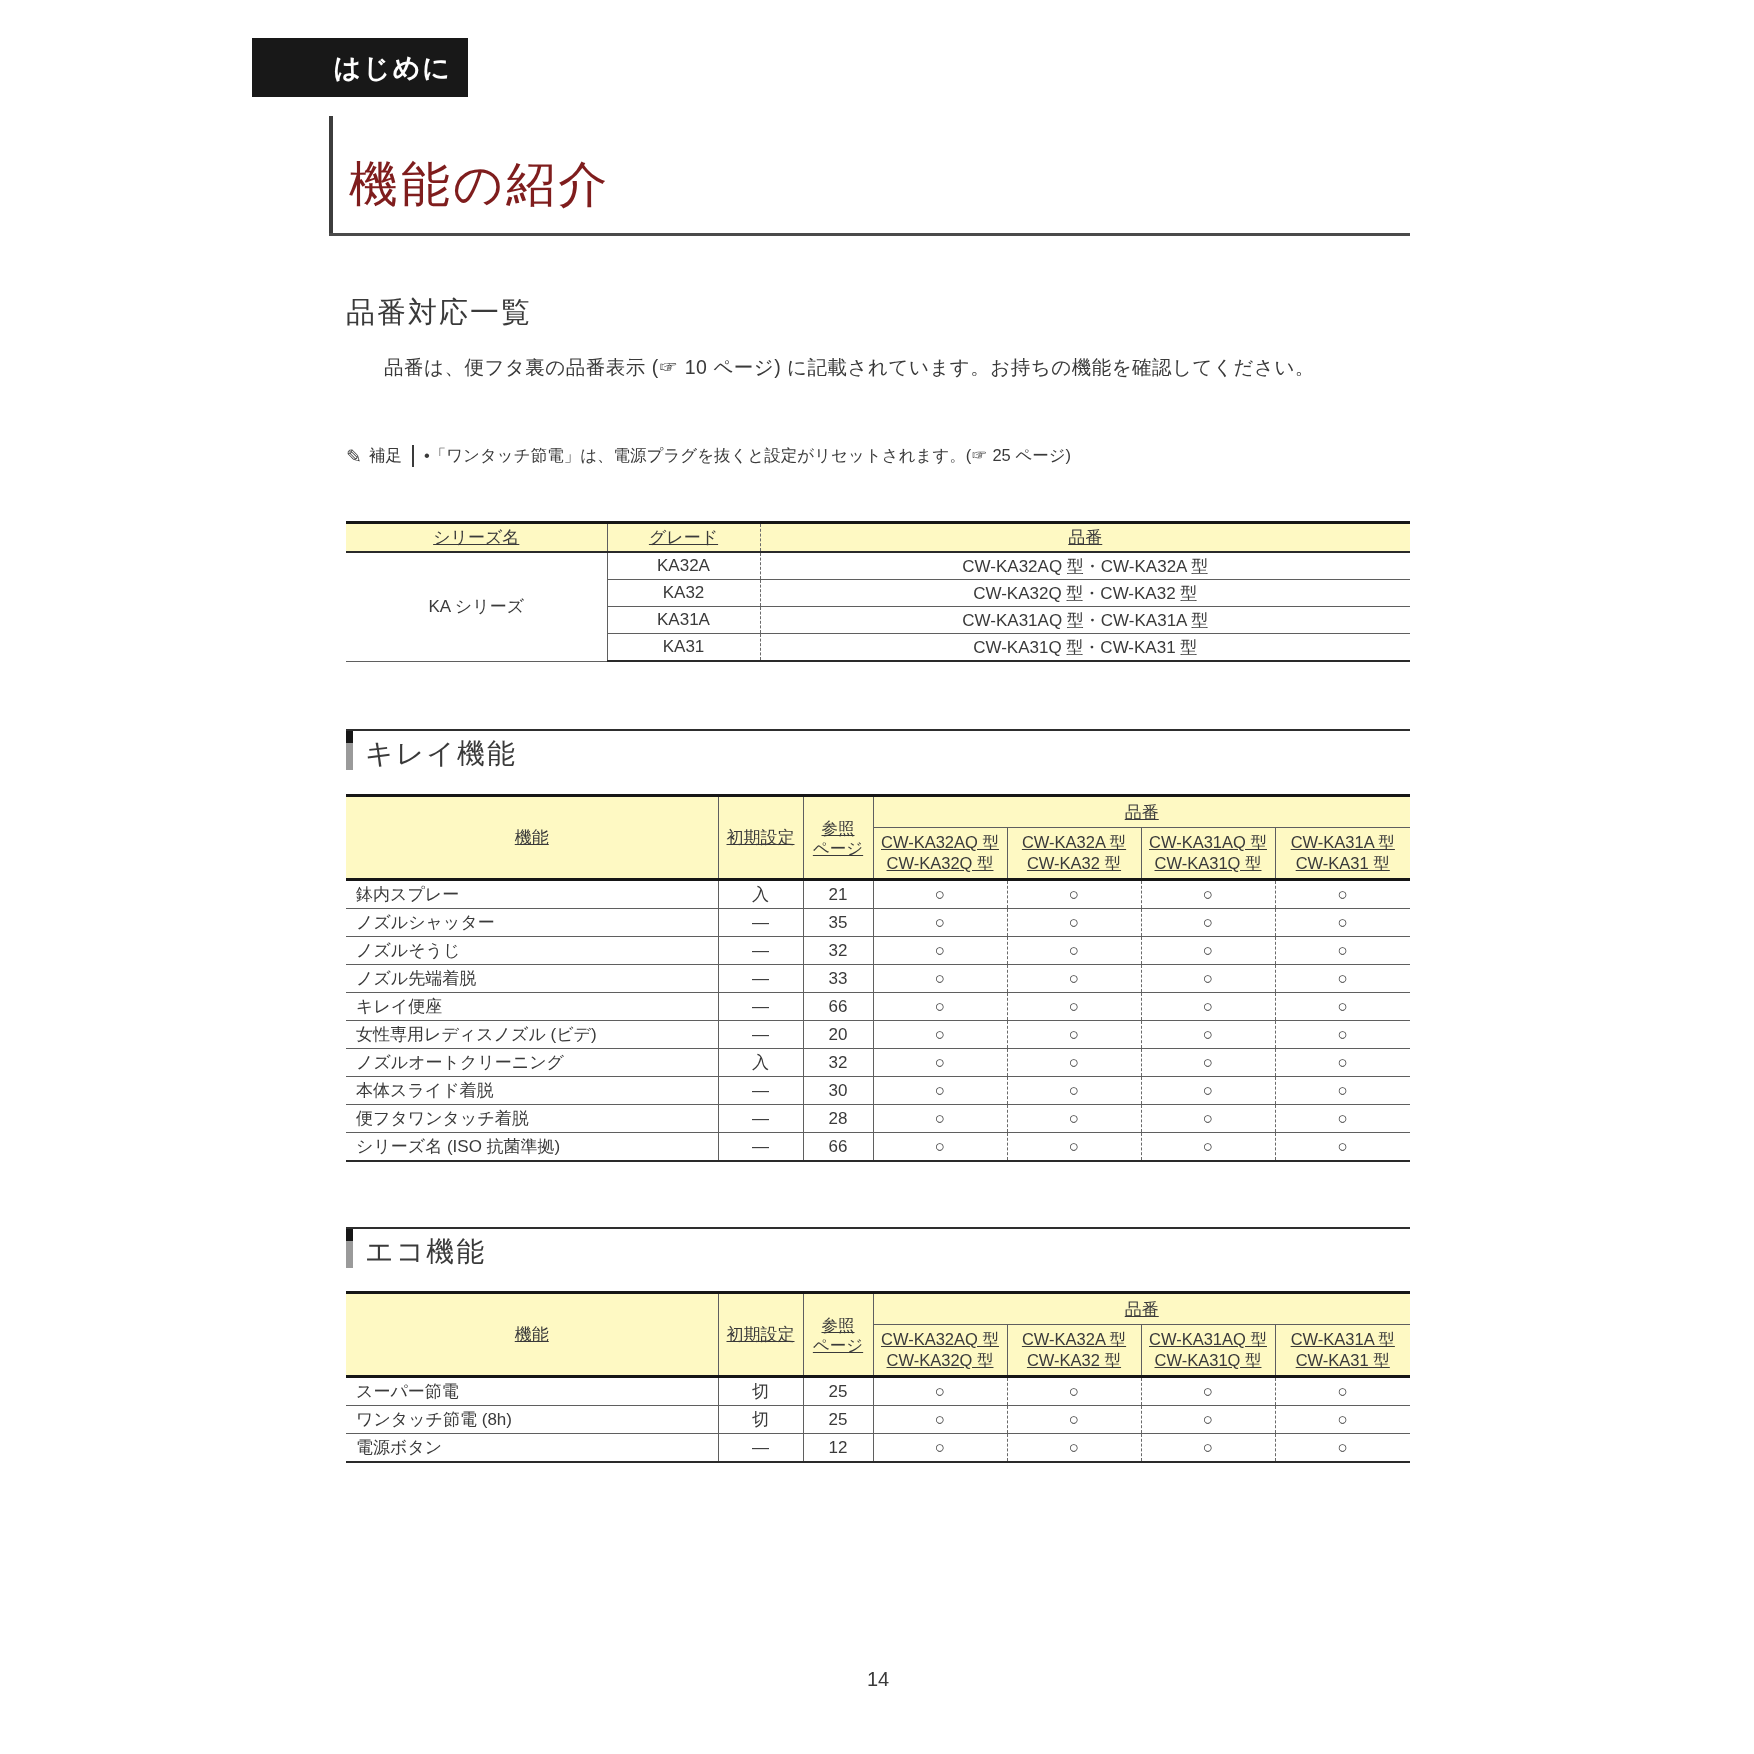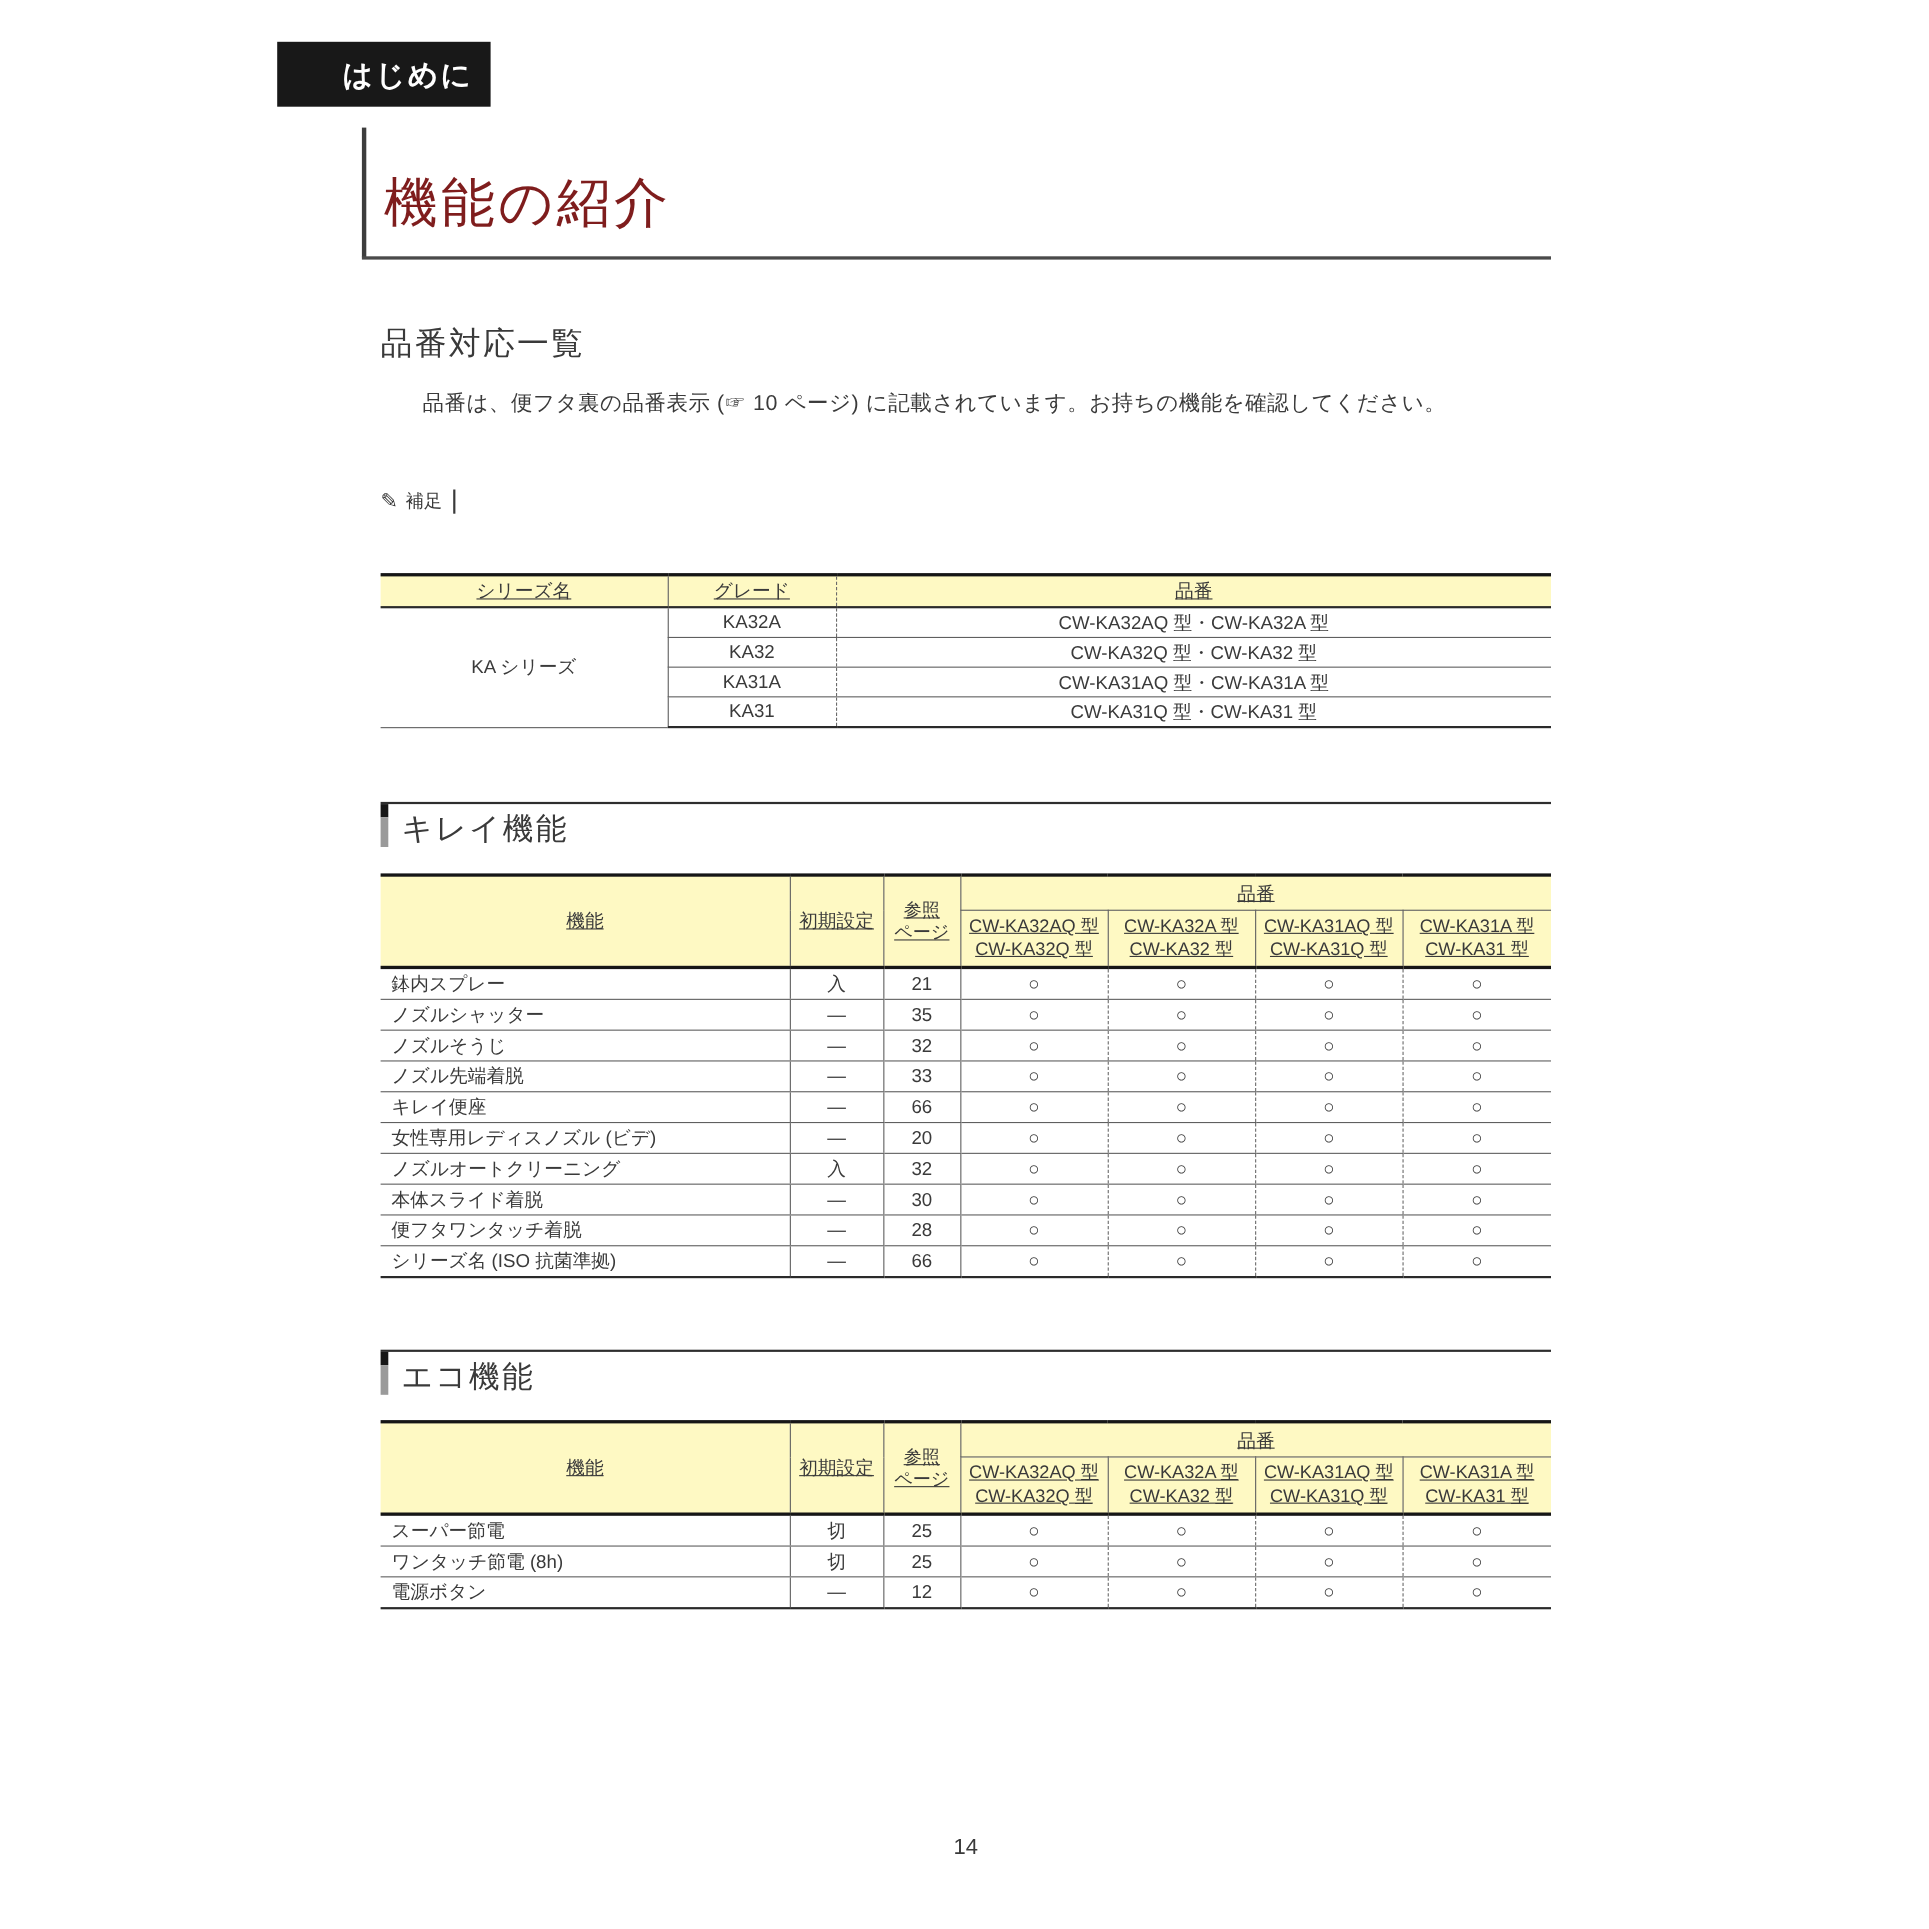--- a/index.html
+++ b/index.html
@@ -8,21 +8,21 @@
     background: #ffffff;
     font-family: "Liberation Sans", sans-serif;
     color: #3a3a3a;
     overflow: hidden;
     position: relative;
   }
   .abs { position: absolute; }
 
   
   .header-tab {
-    left: 252px; top: 38px; width: 194px; height: 59px;
+    left: 252px; top: 38px; width: 216px; height: 59px;
     background: #181818; color: #ffffff;
     display: flex; align-items: center; justify-content: flex-end;
     padding-right: 16px; box-sizing: border-box;
     font-size: 27px; font-weight: bold; letter-spacing: 2px;
   }
 
   
   .title-vline { left: 329px; top: 116px; width: 4px; height: 118px; background: #3d3d3d; }
   .page-title { left: 349px; top: 152px; font-size: 49px; letter-spacing: 3px; color: #7f1d1d; }
   .title-rule { left: 329px; top: 233px; width: 1081px; height: 3px; background: #4a4a4a; }
@@ -84,20 +84,21 @@
 <div class="abs title-rule"></div>
 
 <div class="abs sec1-heading">品番対応一覧</div>
 <div class="abs body-text">
   <div>品番は、便フタ裏の品番表示 (☞ 10 ページ) に記載されています。お持ちの機能を確認してください。</div>
 </div>
 <div class="abs note-line">
   <span class="note-pencil">✎</span>
   <span>補足</span>
   <span class="note-divider"></span>
+  <span>•「ワンタッチ節電」は、電源プラグを抜くと設定がリセットされます。(☞ 25 ページ)</span>
 </div>
 
 <table class="abs model-table">
   <colgroup>
       <col style="width:261px">
       <col style="width:153px">
       <col style="width:650px">
     </colgroup>
   <thead>
     <tr>

